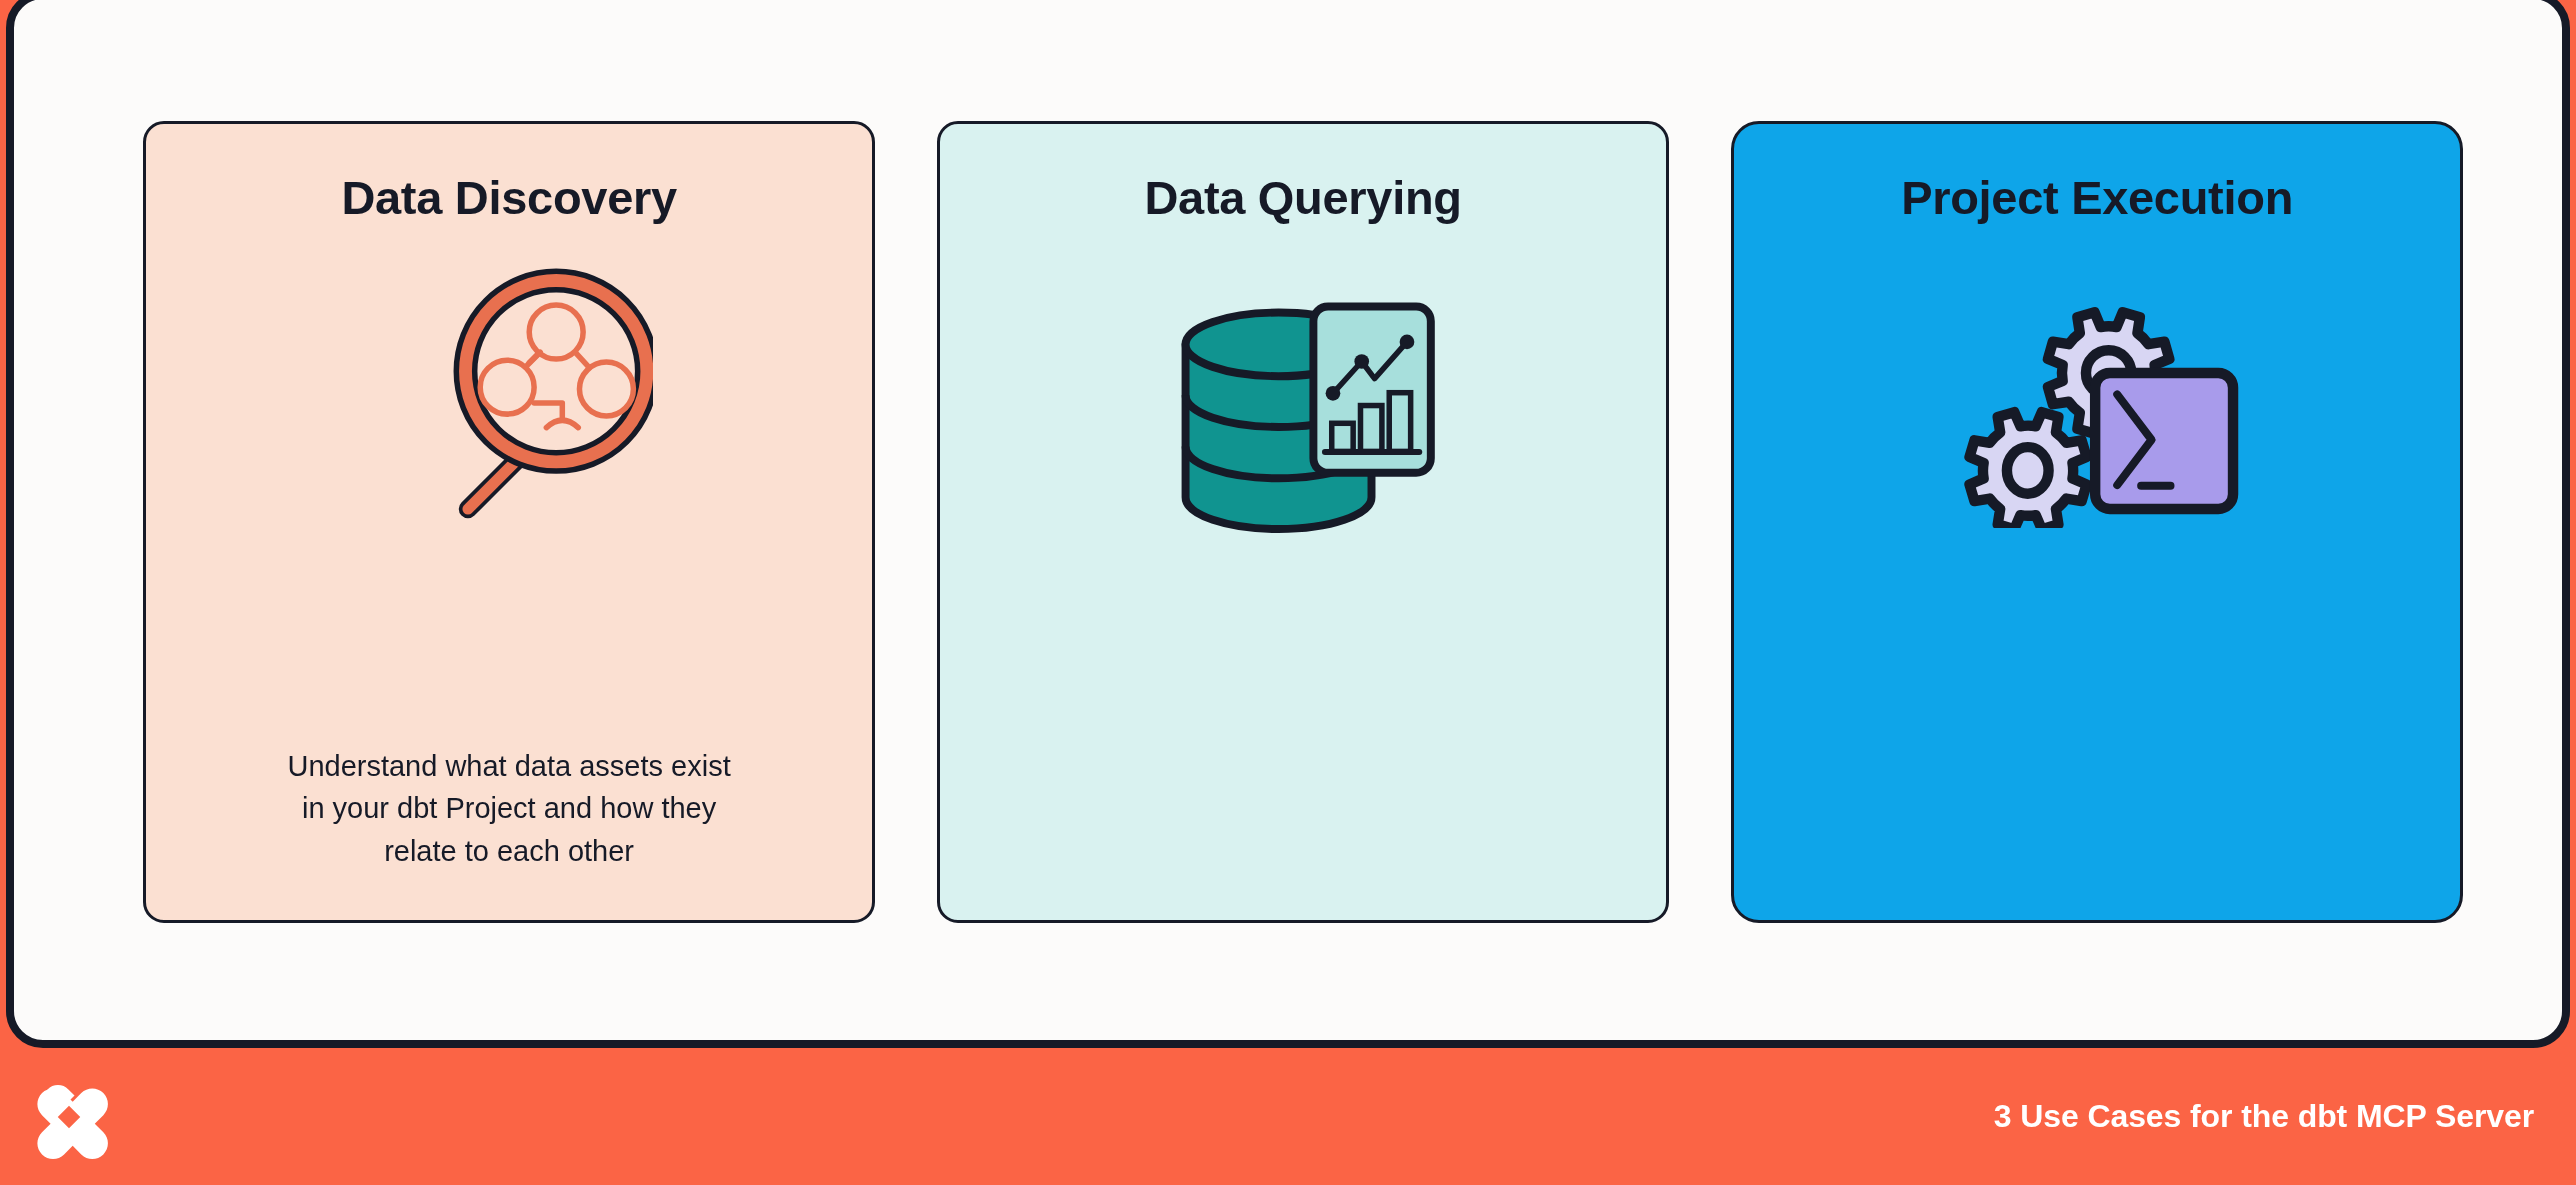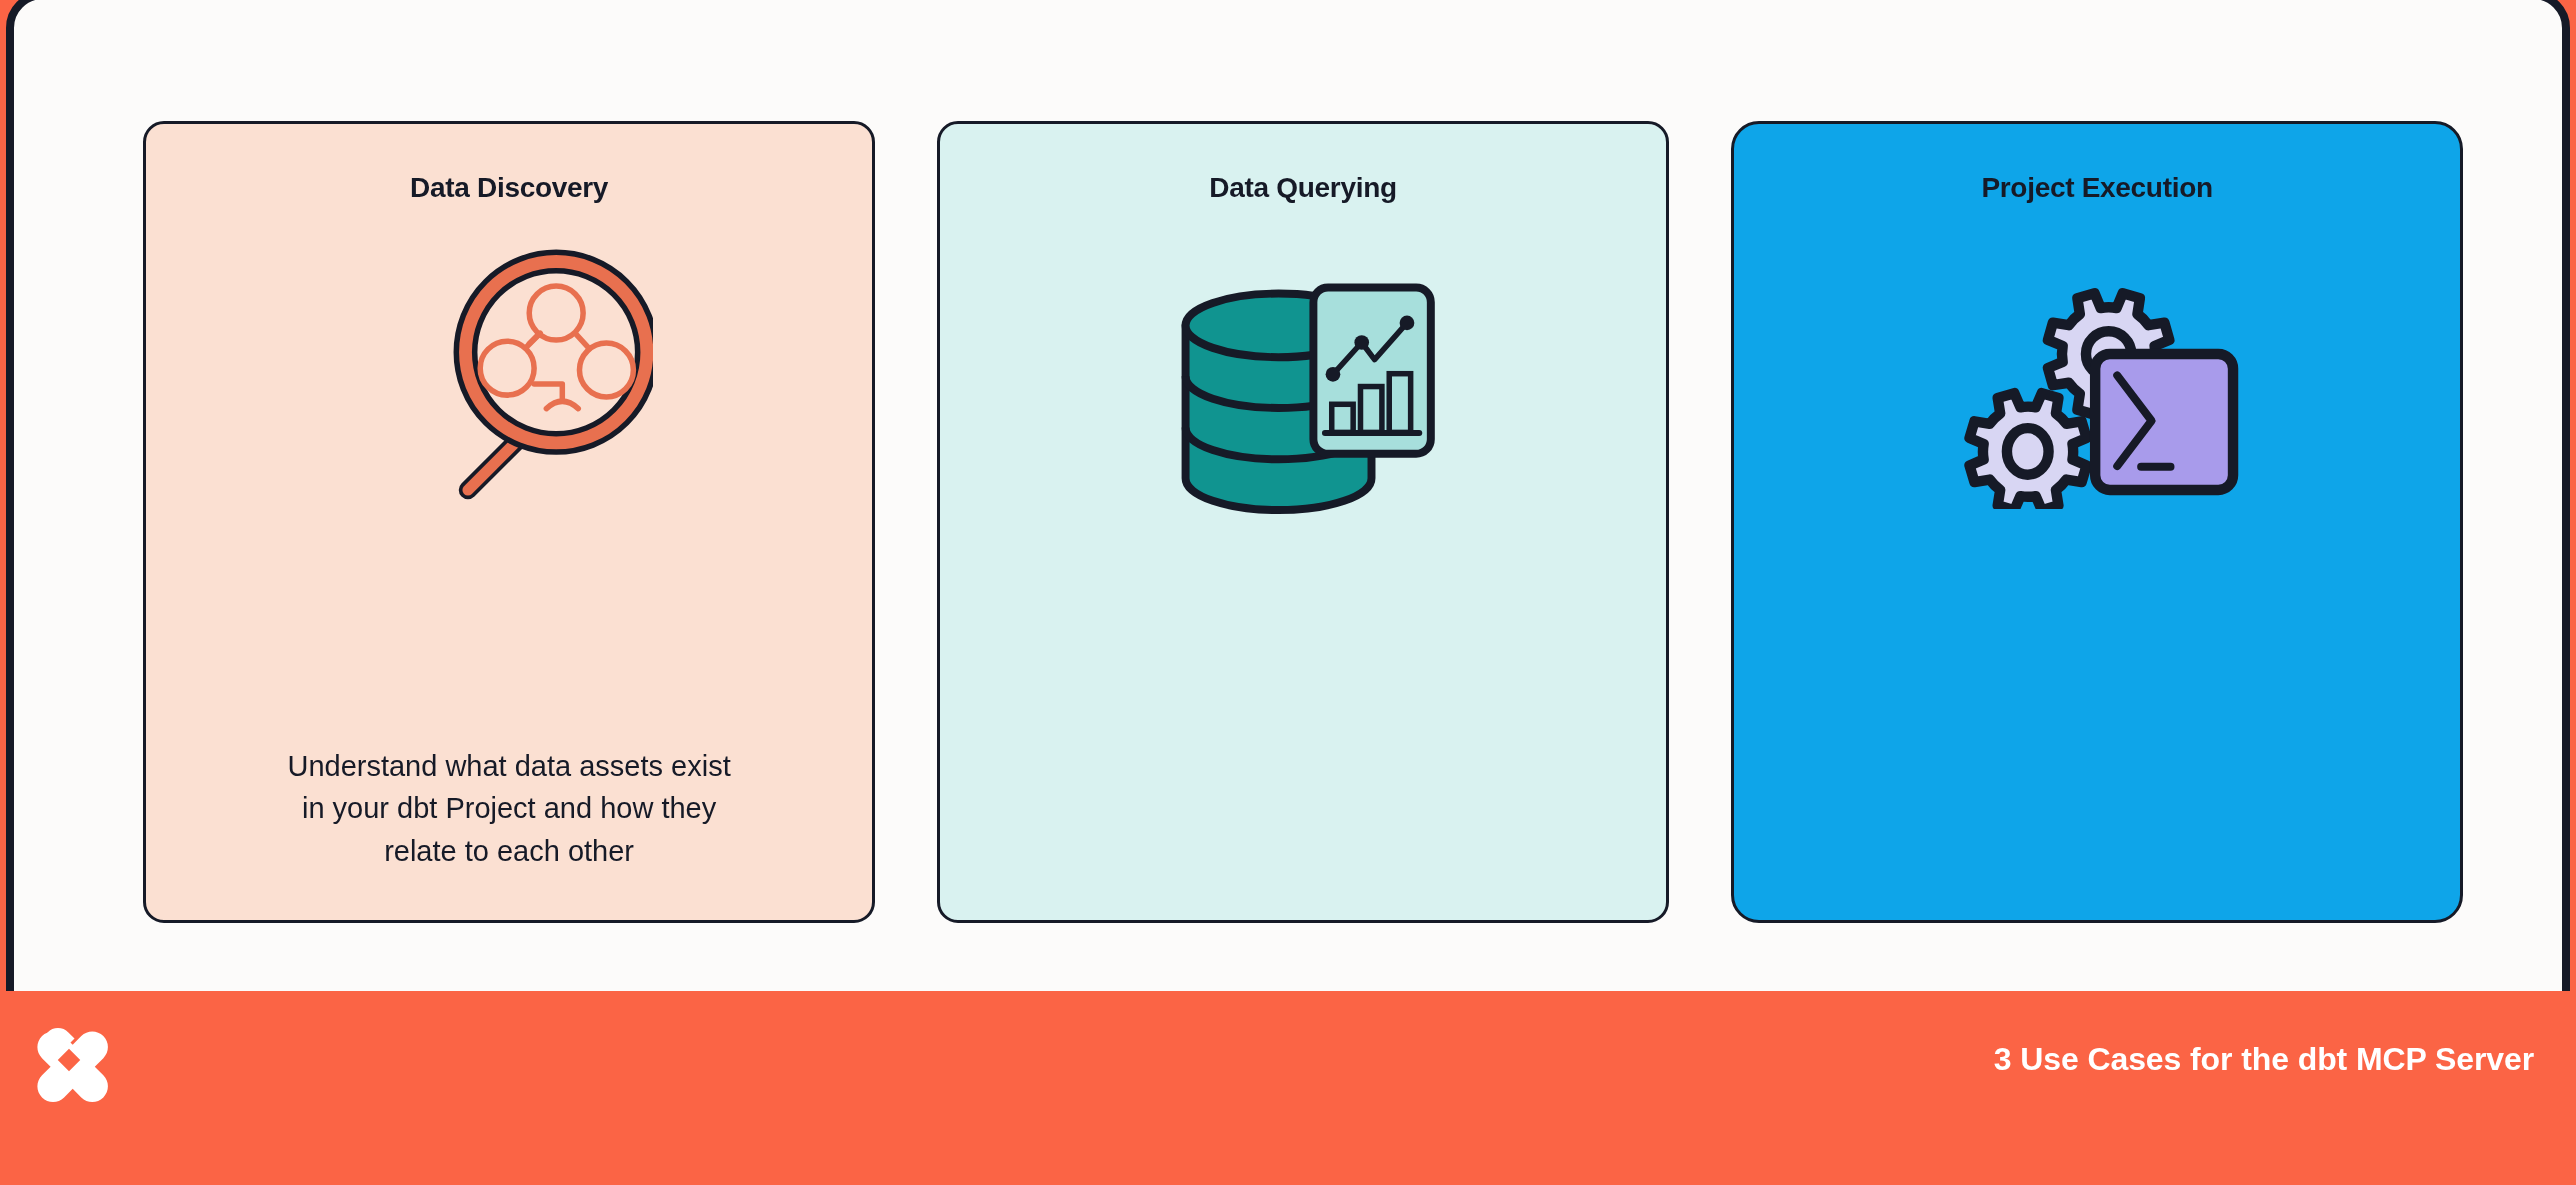--- a/index.html
+++ b/index.html
@@ -56,21 +56,21 @@
     flex-direction: column;
     align-items: center;
     position: relative;
   }
   .card-1 { background: #FBE0D2; }
   .card-2 { background: #D9F2F0; gap: 16px; }
   .card-3 { background: #0ea5e9; border-radius: 28px; }
 
   .card-title {
     margin-top: 50px;
-    font-size: 28px;
+    font-size: 47px;
     font-weight: bold;
     color: #161A27;
     text-align: center;
     letter-spacing: -0.3px;
     line-height: 1;
   }
 
   .card-icon {
     flex: 0 0 auto;
     margin-top: 28px;
@@ -91,21 +91,21 @@
     line-height: 1.45;
     color: #161A27;
     text-align: center;
     white-space: pre-line;
   }
 
   
   .footer {
     position: absolute;
     left: 0;
-    top: 991px;
+    top: 1048px;
     width: 2576px;
     height: 137px;
     background: #FB6445;
     display: flex;
     align-items: center;
     justify-content: space-between;
   }
   .footer-logo {
     margin-left: 23px;
     width: 92px;

